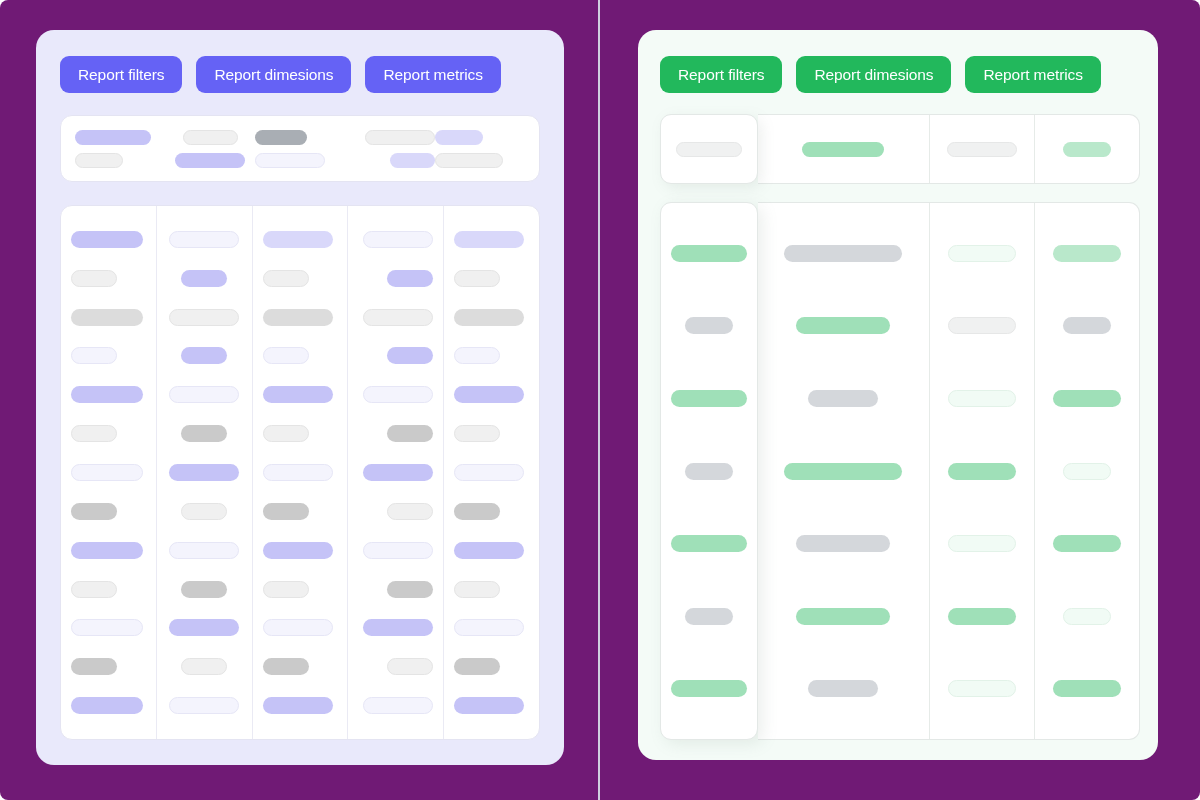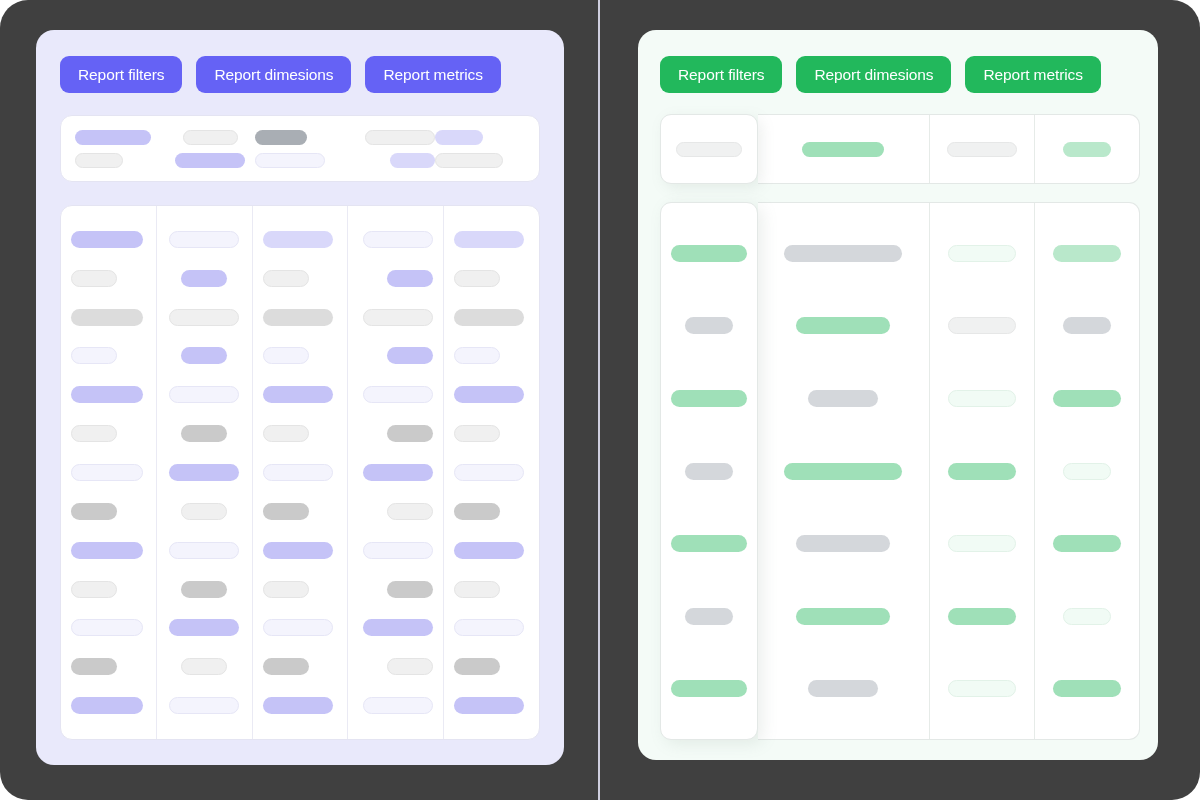--- a/index.html
+++ b/index.html
@@ -12,22 +12,22 @@
     height: 800px;
     font-family: "Liberation Sans", sans-serif;
     overflow: hidden;
   }
 
   
   #app-root {
     position: relative;
     width: 1200px;
     height: 800px;
-    background: #404040;
-    border-radius: 28px;
+    background: #701a75;
+    border-radius: 8px;
     overflow: hidden;
     display: flex;
   }
 
   
   .center-divider {
     position: absolute;
     left: 598px;
     top: 0;
     width: 2px;

